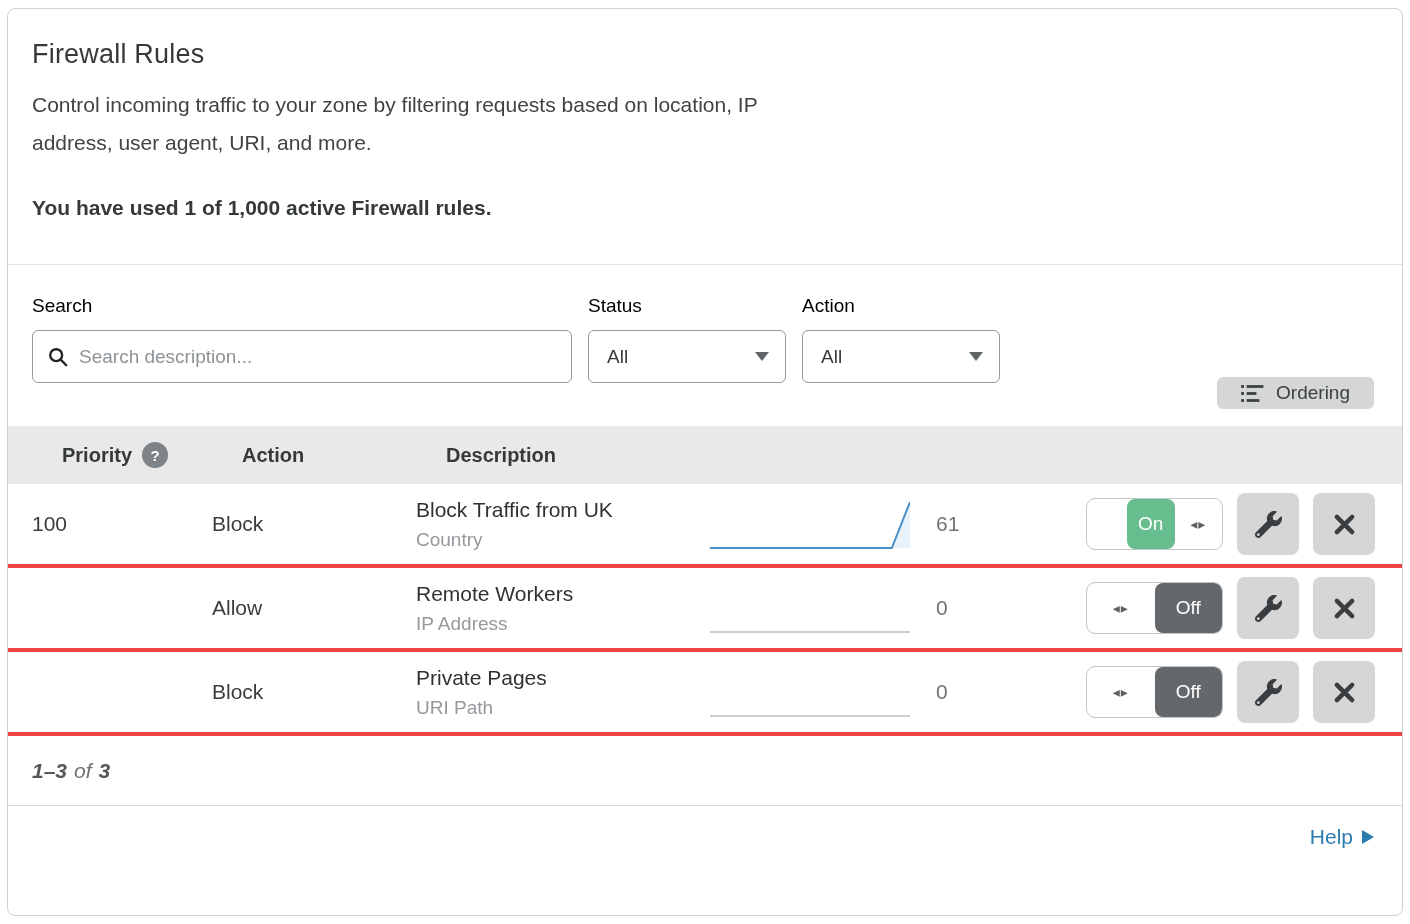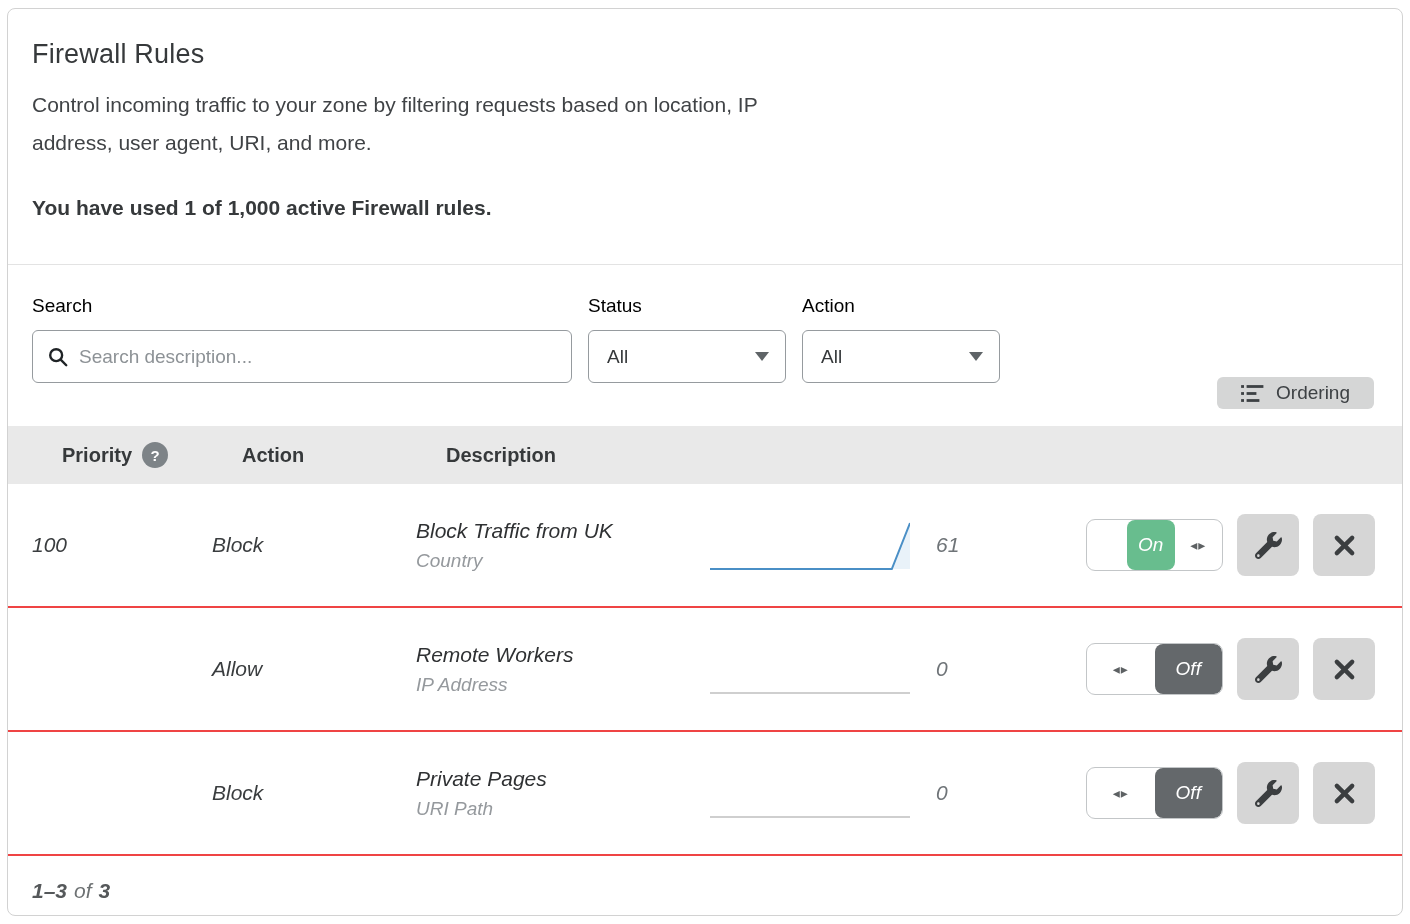--- a/index.html
+++ b/index.html
@@ -25,21 +25,21 @@
   .search-box input::placeholder { color:#8d9296; }
   .select-box { width:198px; height:53px; border:1px solid #969b9f; border-radius:6px; display:flex; align-items:center; justify-content:space-between; padding:0 16px 0 18px; background:#fff; cursor:pointer; }
   .select-value { font-size:19px; color:#36393b; }
   .ordering-btn { margin-left:auto; align-self:flex-end; margin-bottom:17px; height:32px; padding:0 24px; background:#d5d6d6; border:none; border-radius:6px; display:flex; align-items:center; gap:12px; font-size:19px; font-family:inherit; color:#3d4144; cursor:pointer; }
 
   
   .grid { display:grid; grid-template-columns:180px 204px 294px 360px 1fr; padding-left:24px; }
   .thead { height:58px; background:#e9e9e9; align-items:center; font-size:20px; font-weight:700; color:#36393b; }
   .th { display:flex; align-items:center; gap:10px;margin-left:30px; }
   .q-icon { width:26px; height:26px; border-radius:50%; background:#7d8387; color:#fff; font-size:15px; font-weight:700; display:flex; align-items:center; justify-content:center; cursor:pointer; }
-  .row { height:124px; align-items:center; border-bottom:2px solid #ef4444;font-style:italic; }
+  .row { height:84px; align-items:center; border-bottom:4px solid #ef4444; }
   .cell-text { font-size:21px; color:#3a3d3f; }
   .desc-cell { display:flex; flex-direction:column; justify-content:center; gap:7px; }
   .desc-title { font-size:21px; color:#2f3133; }
   .desc-sub { font-size:19px; color:#95999d; }
   .activity-cell { display:flex; align-items:center; }
   .count { font-size:21px; color:#6f7478; margin-left:26px; }
   .controls-cell { display:flex; align-items:center; padding-left:16px; gap:14px; }
 
   
   .toggle { display:flex; width:137px; height:52px; border:1px solid #c3c6c8; border-radius:9px; background:#fff; overflow:hidden; cursor:pointer; }

